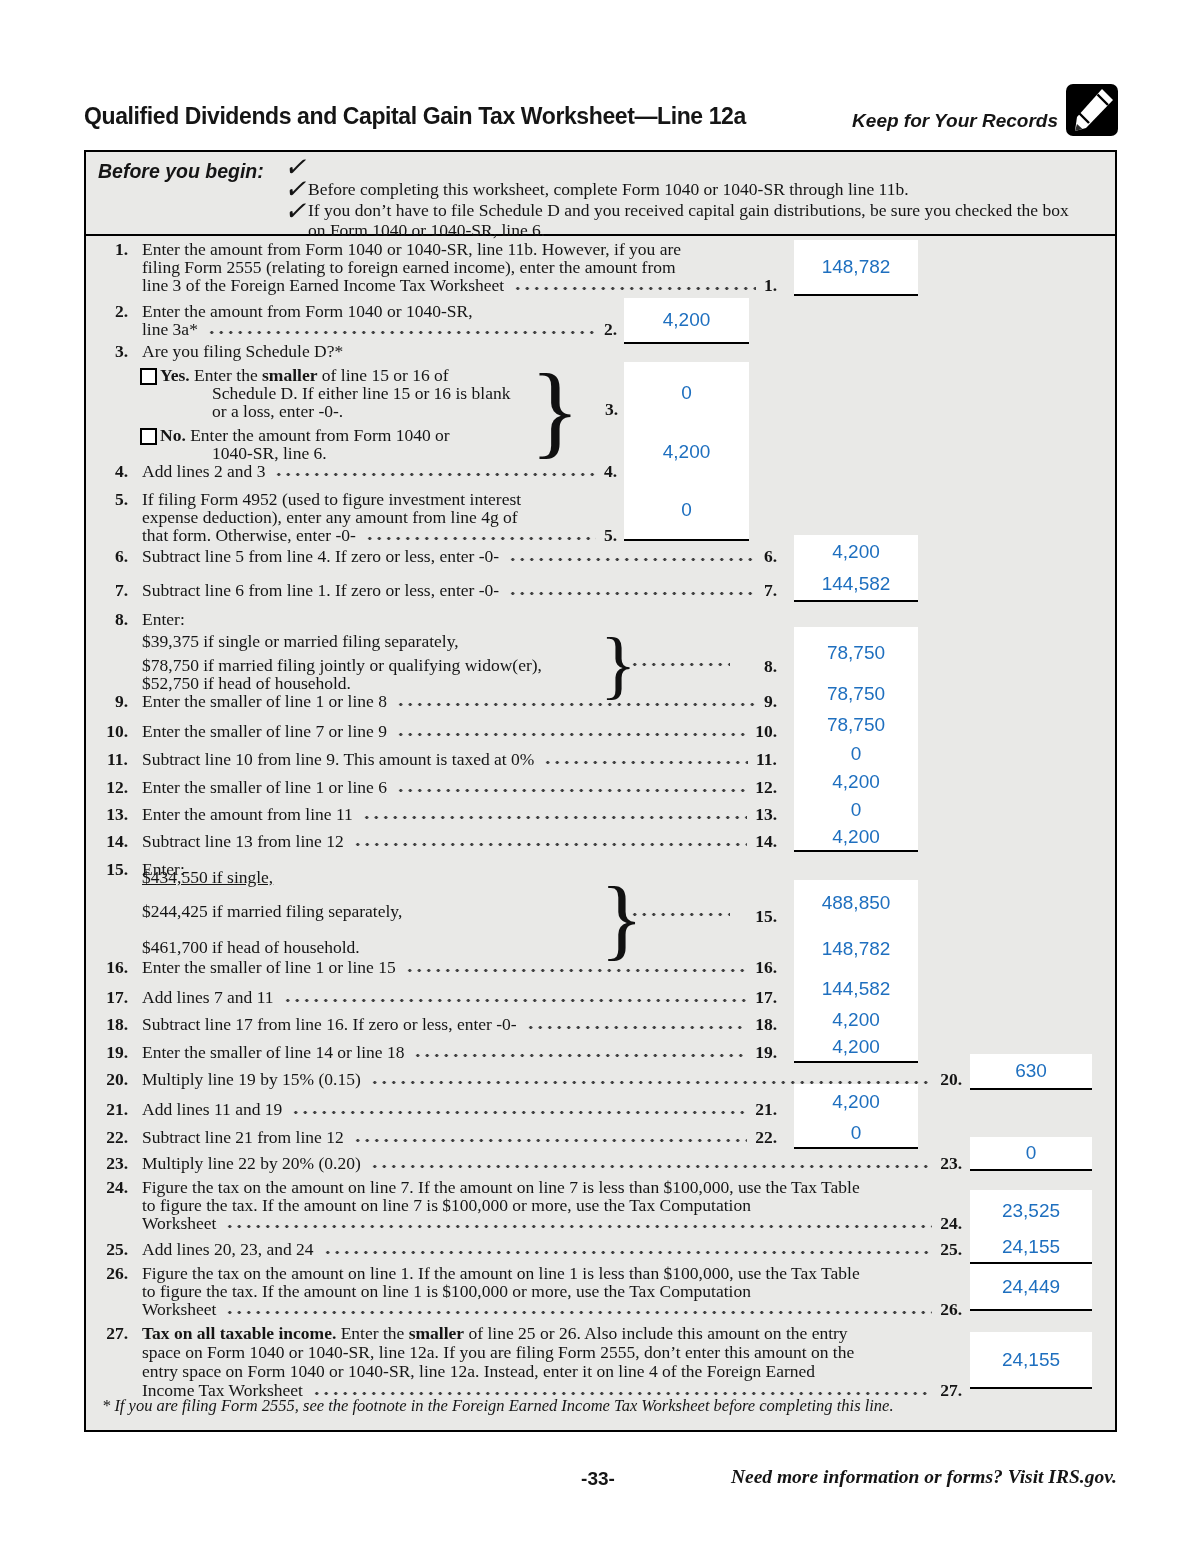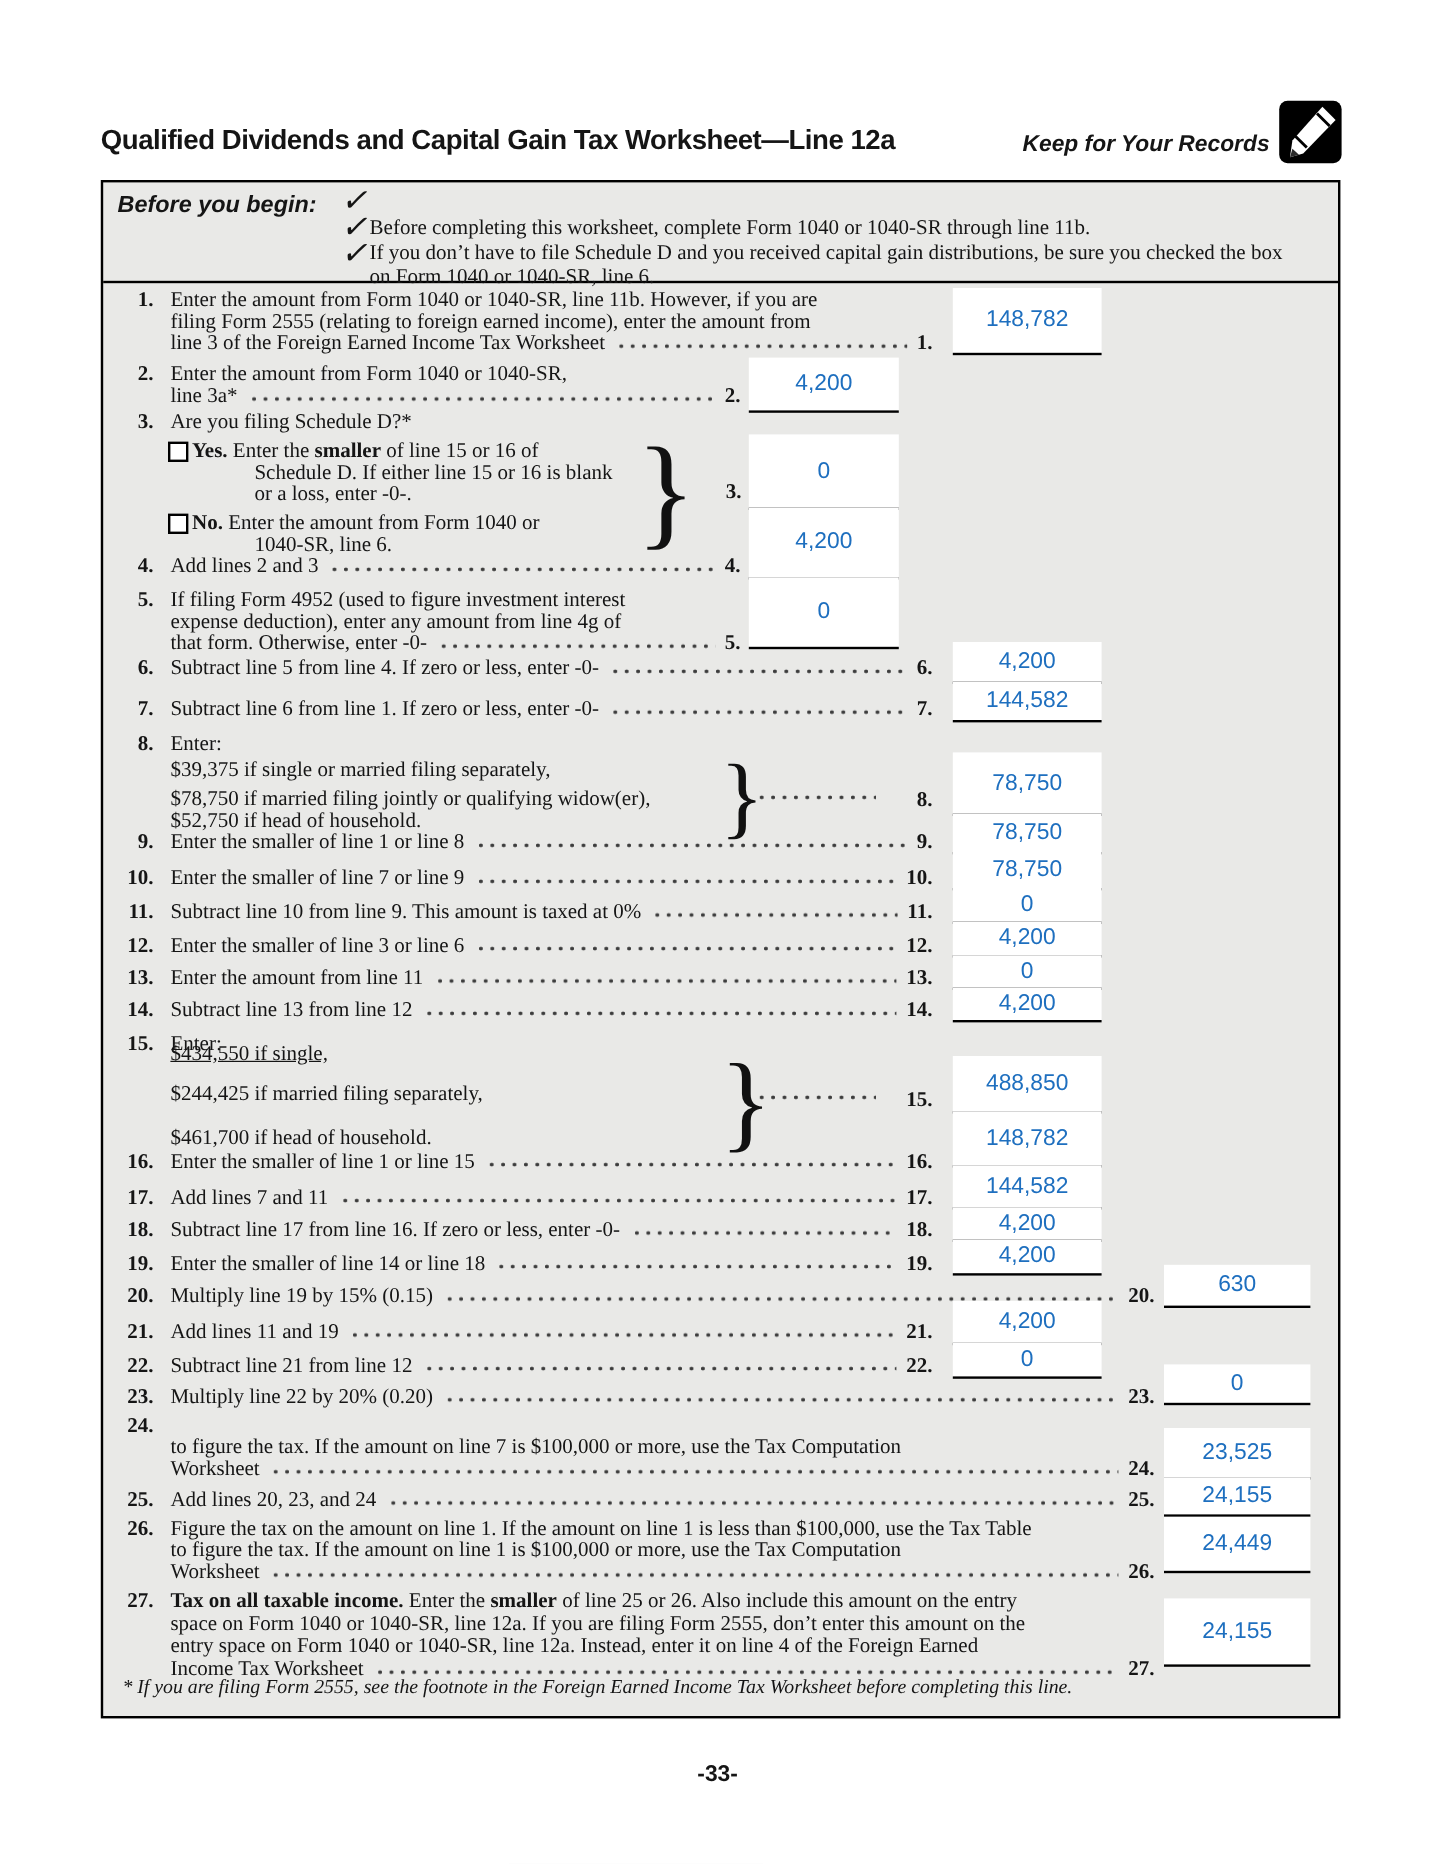--- a/index.html
+++ b/index.html
@@ -174,21 +174,21 @@
       <span class="t">Subtract line 10 from line 9. This amount is taxed at 0%</span>
       <span class="leader"></span>
       <span class="ref">11.</span>
     </div>
     <div class="cell" style="left:708px;top:588px;width:124px;height:28px;">
         <span class="v">0</span>
       </div>
 
     <div class="num" style="top:626px;">12.</div>
     <div class="row" style="top:626px;width:635px;">
-      <span class="t">Enter the smaller of line 3 or line 6</span>
+      <span class="t">Enter the smaller of line 1 or line 6</span>
       <span class="leader"></span>
       <span class="ref">12.</span>
     </div>
     <div class="cell" style="left:708px;top:616px;width:124px;height:28px;">
         <span class="v">4,200</span>
       </div>
 
     <div class="num" style="top:653px;">13.</div>
     <div class="row" style="top:653px;width:635px;">
       <span class="t">Enter the amount from line 11</span>
@@ -295,20 +295,21 @@
     <div class="row" style="top:1002px;width:820px;">
       <span class="t">Multiply line 22 by 20% (0.20)</span>
       <span class="leader"></span>
       <span class="ref">23.</span>
     </div>
     <div class="cell" style="left:884px;top:985px;width:122px;height:32px;">
         <span class="v">0</span>
       </div>
 
     <div class="num" style="top:1026px;">24.</div>
+    <div class="trow" style="top:1026px;">Figure the tax on the amount on line 7. If the amount on line 7 is less than $100,000, use the Tax Table</div>
     <div class="trow" style="top:1044px;">to figure the tax. If the amount on line 7 is $100,000 or more, use the Tax Computation</div>
     <div class="row" style="top:1062px;width:820px;">
       <span class="t">Worksheet</span>
       <span class="leader"></span>
       <span class="ref">24.</span>
     </div>
     <div class="cell" style="left:884px;top:1038px;width:122px;height:41px;">
         <span class="v">23,525</span>
       </div>
 
@@ -344,14 +345,15 @@
       <span class="ref">27.</span>
     </div>
     <div class="cell" style="left:884px;top:1180px;width:122px;height:55px;">
         <span class="v">24,155</span>
       </div>
 
     <div class="footnote">* If you are filing Form 2555, see the footnote in the Foreign Earned Income Tax Worksheet before completing this line.</div>
   </div>
 
   <div class="pageno">-33-</div>
+  <div class="footnote2">Need more information or forms? Visit IRS.gov.</div>
 
 </div>
 
 </body></html>

